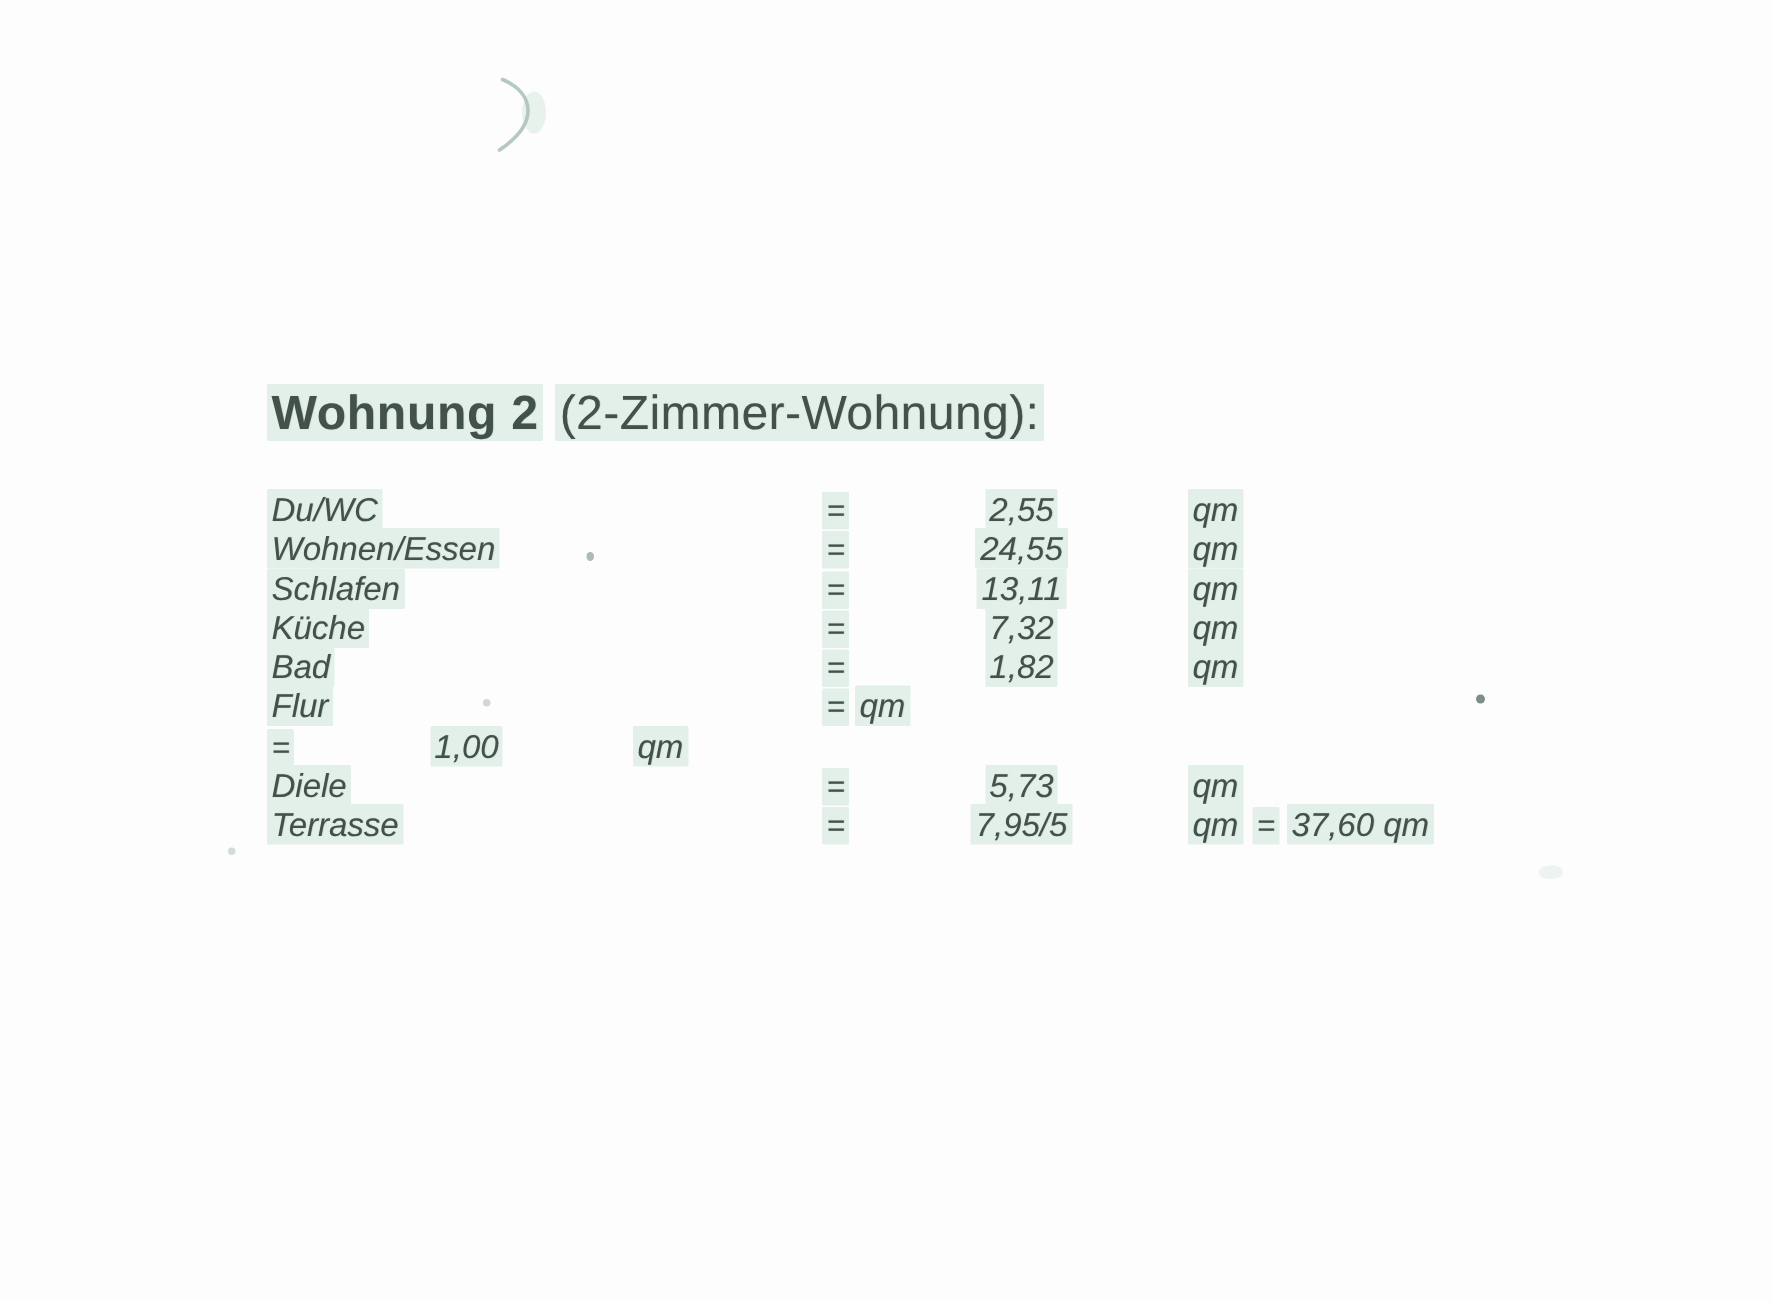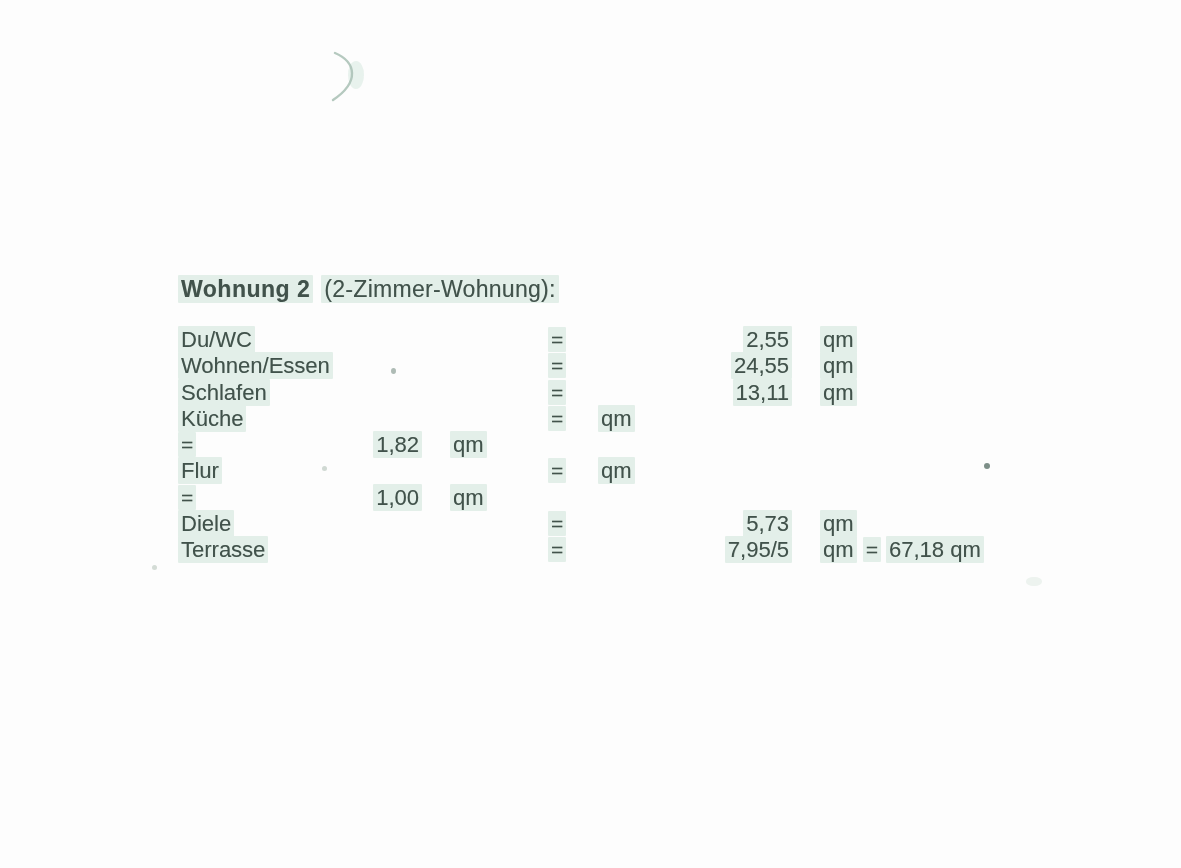--- a/index.html
+++ b/index.html
@@ -21,23 +21,23 @@
   }
   .scan-layer {
     position: absolute;
     inset: 0;
     filter: blur(0.3px);
     text-shadow: 0.3px 0.3px 0.6px rgba(65, 82, 75, 0.35);
   }
   .title {
     position: absolute;
     left: 178px;
-    top: 276px;
+    top: 257px;
     margin: 0;
-    font-size: 23px;
+    font-size: 32px;
     font-weight: 400;
     letter-spacing: 0.3px;
     white-space: nowrap;
     text-align: right;
   }
   .title .bold {
     font-weight: 700;
     letter-spacing: 0.5px;
   }
   .title .rest {
@@ -58,25 +58,25 @@
     top: 327px;
   }
   .row {
     display: flex;
     align-items: baseline;
     height: 26.3px;
     line-height: 26.3px;
     font-size: 22px;
     white-space: pre;
   }
-  .cell { display: inline-block; }
+  .cell { display: inline-block; font-style: italic; }
   .cell.label { width: 370px; }
   .cell.eq    { width: 22px; font-size: 21px; }
-  .cell.value { width: 222px; text-align: right; }
-  .cell.unit  { width: 38px; margin-left: 28px; }
+  .cell.value { width: 222px; text-align: center; }
+  .cell.unit  { width: 38px; }
   .cell.eq2   { width: 28px; text-align: center; font-size: 21px; }
   .cell.total { }
   
   .curve-mark {
     position: absolute;
     left: 318px;
     top: 42px;
     width: 62px;
     height: 70px;
   }
@@ -135,26 +135,28 @@
     <span class="cell eq"><span class="hl">=</span></span>
     <span class="cell value"><span class="hl">13,11</span></span>
     <span class="cell unit"><span class="hl">qm</span></span>
     <span class="cell eq2"><span class="hl"></span></span>
     <span class="cell total"><span class="hl"></span></span>
   </div>
 
   <div class="row">
     <span class="cell label"><span class="hl">Küche</span></span>
     <span class="cell eq"><span class="hl">=</span></span>
+    <span class="cell value"><span class="hl">7,32</span></span>
     <span class="cell unit"><span class="hl">qm</span></span>
     <span class="cell eq2"><span class="hl"></span></span>
     <span class="cell total"><span class="hl"></span></span>
   </div>
 
   <div class="row">
+    <span class="cell label"><span class="hl">Bad</span></span>
     <span class="cell eq"><span class="hl">=</span></span>
     <span class="cell value"><span class="hl">1,82</span></span>
     <span class="cell unit"><span class="hl">qm</span></span>
     <span class="cell eq2"><span class="hl"></span></span>
     <span class="cell total"><span class="hl"></span></span>
   </div>
 
   <div class="row">
     <span class="cell label"><span class="hl">Flur</span></span>
     <span class="cell eq"><span class="hl">=</span></span>
@@ -179,18 +181,18 @@
     <span class="cell eq2"><span class="hl"></span></span>
     <span class="cell total"><span class="hl"></span></span>
   </div>
 
   <div class="row">
     <span class="cell label"><span class="hl">Terrasse</span></span>
     <span class="cell eq"><span class="hl">=</span></span>
     <span class="cell value"><span class="hl">7,95/5</span></span>
     <span class="cell unit"><span class="hl">qm</span></span>
     <span class="cell eq2"><span class="hl">=</span></span>
-    <span class="cell total"><span class="hl">67,18 qm</span></span>
+    <span class="cell total"><span class="hl">37,60 qm</span></span>
   </div>
 </div>
 
   </div>
 </div>
 
 </body></html>

